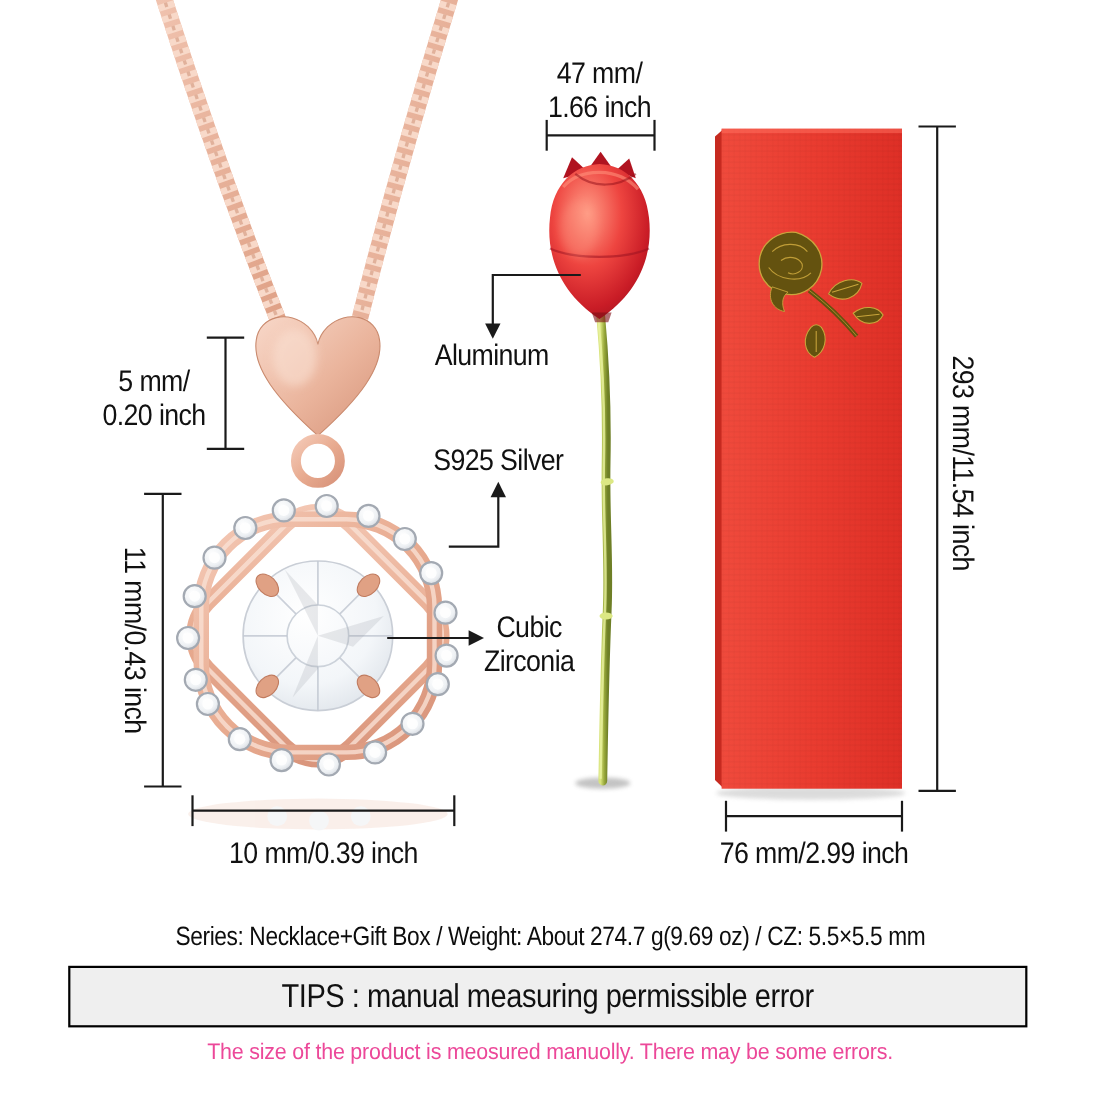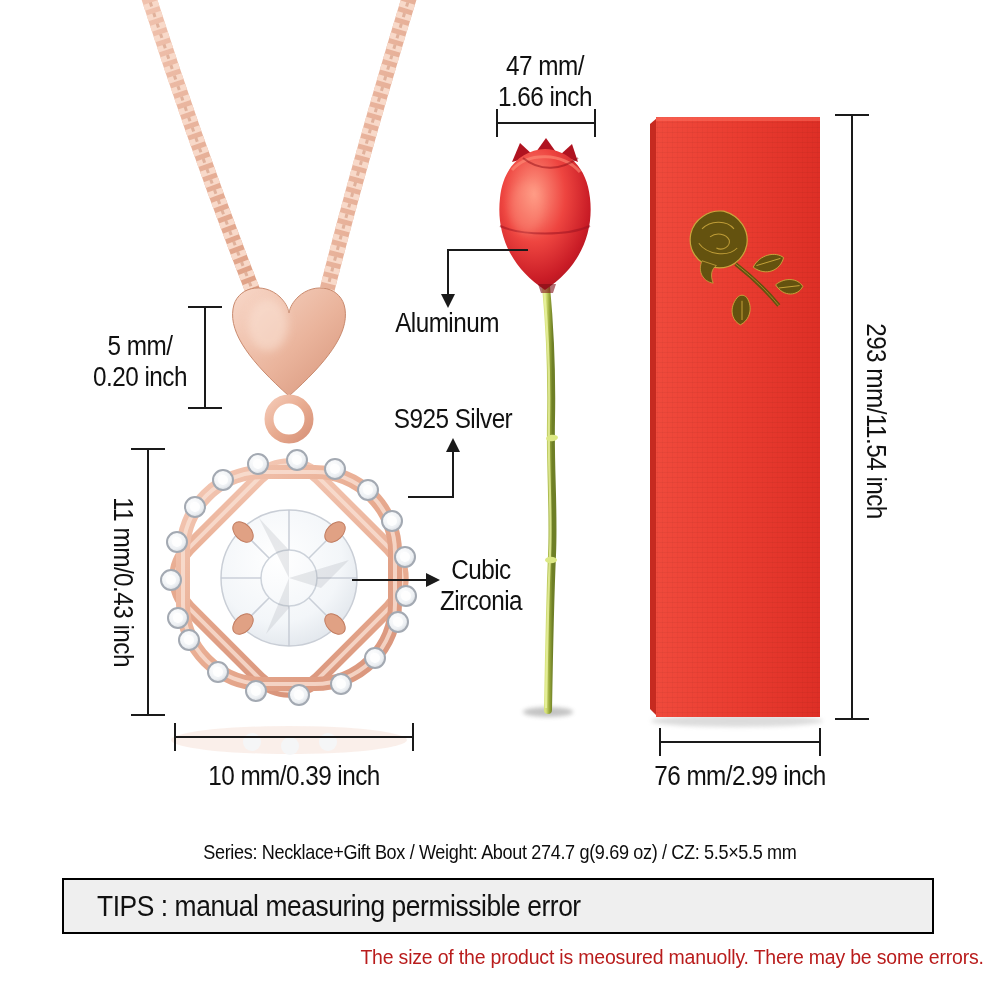--- a/index.html
+++ b/index.html
@@ -5,27 +5,27 @@
   html,body{margin:0;padding:0;background:#fff;}
   #stage{position:relative;width:1000px;height:1000px;background:#ffffff;overflow:hidden;
          font-family:"Liberation Sans",sans-serif;}
   #art{position:absolute;left:0;top:0;}
   .lbl{position:absolute;font-family:"Liberation Sans",sans-serif;font-size:27px;color:#111;
        white-space:nowrap;letter-spacing:-0.6px;}
   .center{transform:translate(-50%,-50%) scaleX(0.9);}
   .rot{transform:translate(-50%,-50%) rotate(90deg) scaleX(0.9);}
   .two{text-align:center;line-height:31px;}
   .series{position:absolute;left:0;right:0;top:852px;transform:translateY(-50%);
-          text-align:center;font-size:21px;color:#0d0d0d;letter-spacing:-0.4px;}
+          text-align:center;font-size:24px;color:#0d0d0d;letter-spacing:-0.4px;}
   .series .sq{display:inline-block;transform:scaleX(0.86);transform-origin:center;white-space:nowrap;}
   .tips{position:absolute;left:62px;top:878px;width:872px;height:56px;background:#efefef;
-        border:2px solid #000;box-sizing:border-box;display:flex;align-items:center;
+        border:2px solid #000;box-sizing:border-box;display:flex;align-items:center;justify-content:center;
         font-size:30px;color:#111;}
   .tips .sq{display:inline-block;transform:scaleX(0.88);white-space:nowrap;letter-spacing:-0.5px;}
-  .disc{position:absolute;left:0;right:0;text-align:right;font-size:20.5px;color:#b91c1c;letter-spacing:-0.2px;}
+  .disc{position:absolute;left:0;right:0;text-align:center;font-size:20.5px;color:#ec4899;letter-spacing:-0.2px;}
   .disc .sq{display:inline-block;transform:scaleX(0.95);white-space:nowrap;}
 </style>
 </head>
 <body>
 
 <div id="stage">
 
 <svg id="art" width="1000" height="1000" viewBox="0 0 1000 1000">
   <defs>
     <linearGradient id="chainG" x1="0" y1="0" x2="1" y2="1">

